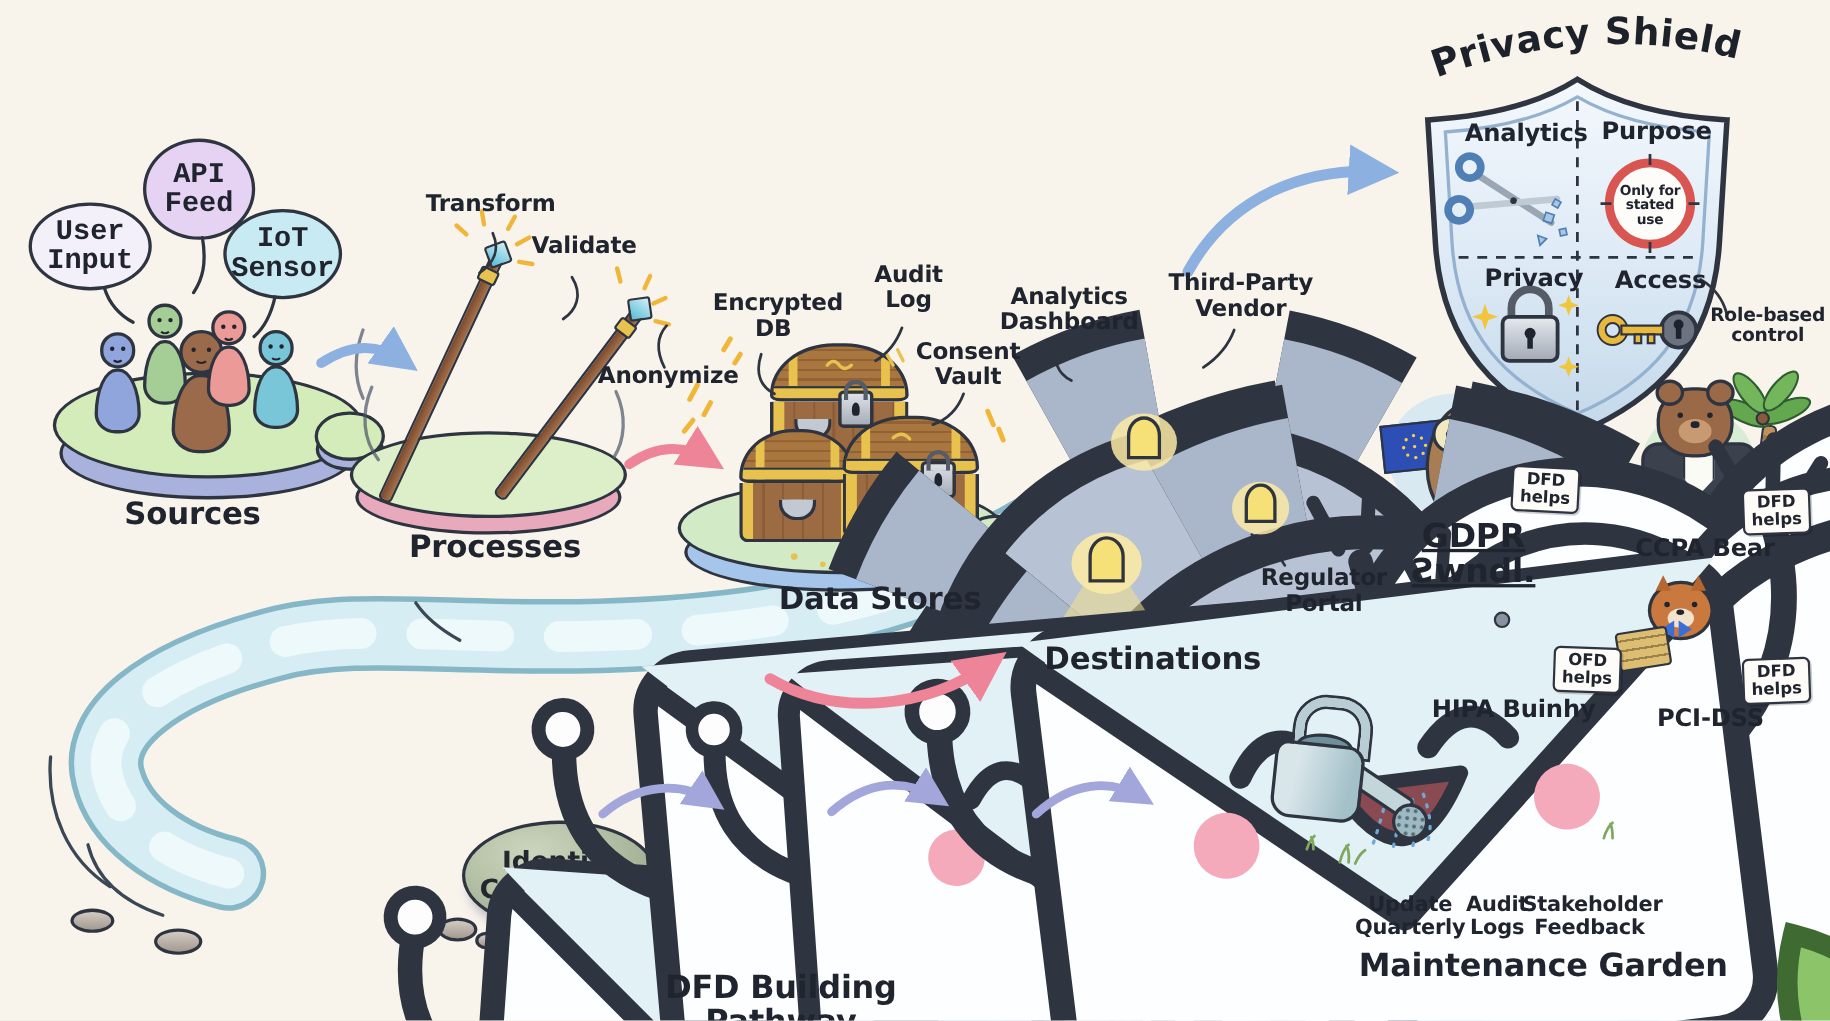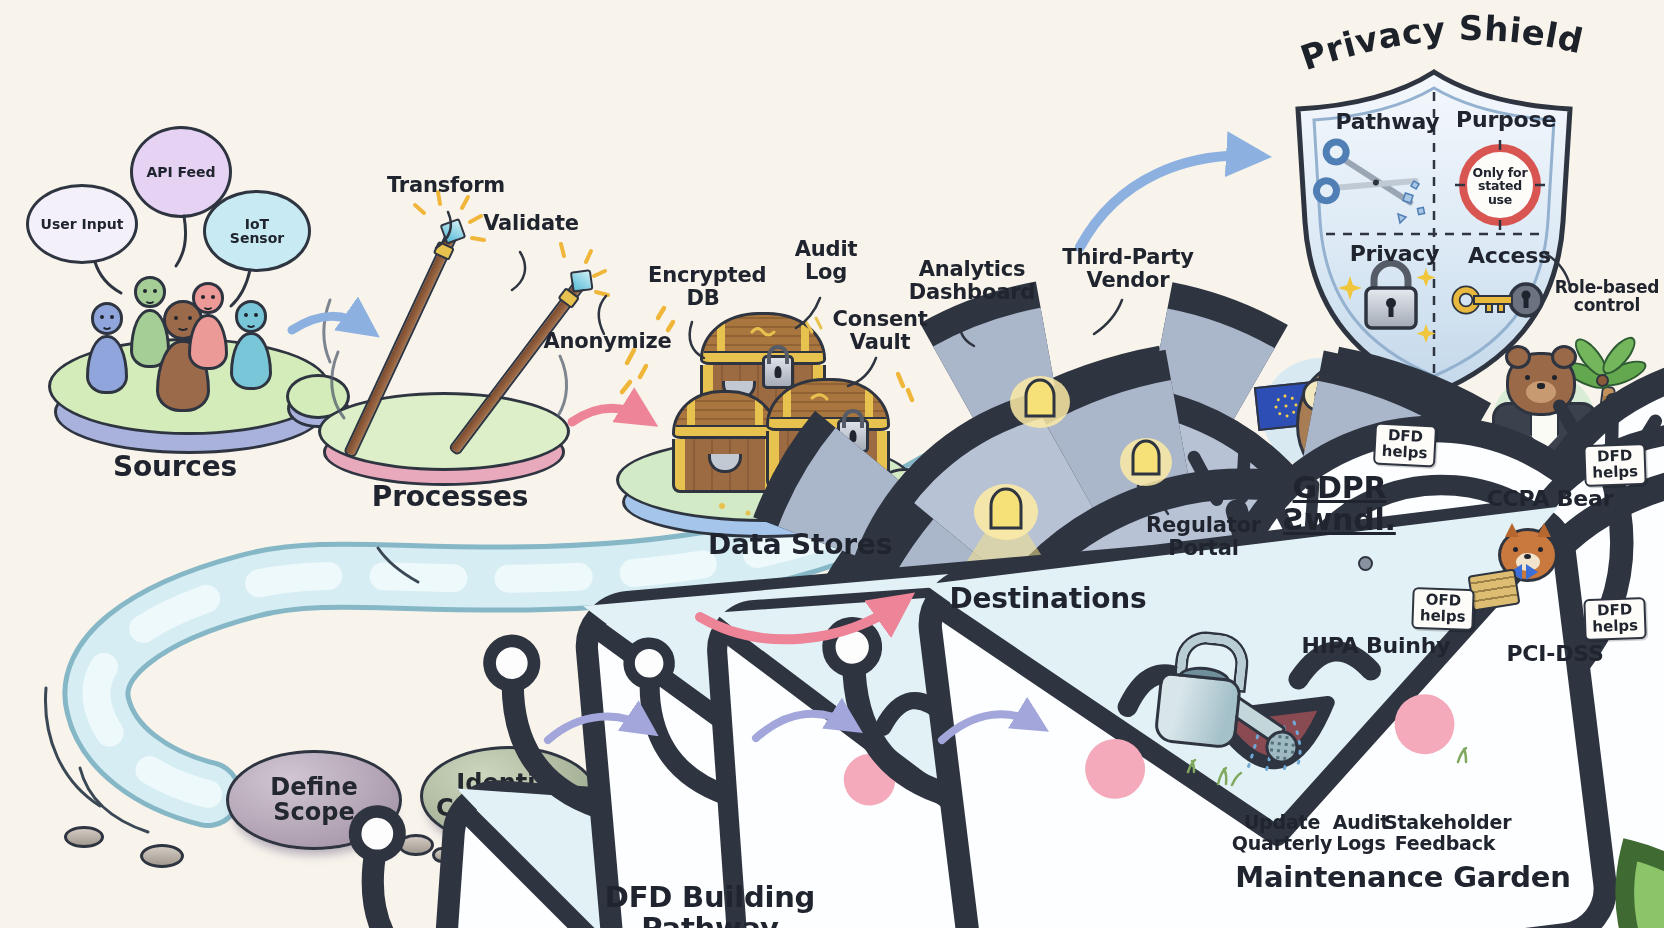--- a/index.html
+++ b/index.html
@@ -14,21 +14,21 @@
   .isl .side{left:2%;right:2%;top:28%;bottom:0;}
   .isl .top{left:0;right:0;top:0;bottom:16%;}
   
   .person{position:absolute;z-index:2;}
   .p-head{position:relative;width:58%;aspect-ratio:1/1;background:var(--c);border:3px solid #2e3440;border-radius:50%;margin:0 auto;z-index:2;}
   .p-body{position:absolute;left:4%;right:4%;top:36%;bottom:0;background:var(--c);border:3px solid #2e3440;border-radius:48% 48% 46% 46%/72% 72% 30% 30%;}
   .eye{position:absolute;width:4px;height:4px;background:#20242e;border-radius:50%;top:38%;}
   .eye.l{left:24%}.eye.r{right:24%}
   .smile{position:absolute;left:28%;right:28%;top:46%;height:9px;border:2.5px solid transparent;border-bottom-color:#20242e;border-radius:50%;}
   
-  .bubble{position:absolute;z-index:2;border:3.5px solid #2e3440;border-radius:50%;display:flex;align-items:center;justify-content:center;text-align:center;font-weight:bold;font-size:14px;line-height:1.02;color:#20242e;padding:4px 10px;box-sizing:border-box;}
+  .bubble{position:absolute;z-index:2;border:3.5px solid #2e3440;border-radius:50%;display:flex;align-items:center;justify-content:center;text-align:center;font-weight:bold;font-size:26px;line-height:1.02;color:#20242e;padding:4px 10px;box-sizing:border-box;font-family:Liberation Mono, monospace;}
   
   .wand{position:absolute;z-index:4;transform-origin:50% 100%;}
   .stick{width:9px;height:100%;background:linear-gradient(90deg,#7a4a2e,#a5714b);border:2.5px solid #2e3440;border-radius:5px;margin:0 auto;}
   .tip{position:absolute;top:-9px;left:50%;transform:translateX(-50%) rotate(45deg);width:17px;height:17px;background:linear-gradient(135deg,#cdeff4,#59bcd8);border:2.5px solid #2e3440;border-radius:3px;}
   .band{position:absolute;top:16px;left:50%;transform:translateX(-50%);width:14px;height:10px;background:#e8c24e;border:2px solid #2e3440;border-radius:3px;}
   
   .chest{position:absolute;z-index:2;}
   .lid{position:relative;height:46%;background:#a9763f;border:3.5px solid #2e3440;border-radius:46% 46% 8% 8%/88% 88% 10% 10%;overflow:hidden;background-image:repeating-linear-gradient(0deg,rgba(0,0,0,0) 0 7px,rgba(60,30,10,.22) 7px 9px);}
   .lid::after{content:'';position:absolute;left:0;right:0;bottom:0;height:9px;background:#e8c24e;border-top:2.5px solid #2e3440;}
   .lid::before{content:'';position:absolute;top:0;bottom:0;left:12%;right:12%;border-left:8px solid #e8c24e;border-right:8px solid #e8c24e;}
@@ -200,21 +200,20 @@
       </div>
   </div>
   <div class="chest" style="left:766px;top:378px;width:124px;height:102px;">
     <div class="lid"></div>
       <div class="cbox">
         <div class="handle" style="left:32%;"></div>
       </div>
     <div class="lock" style="top:40%;left:70%;"></div>
   </div>
 
-  <div class="stone" style="left:226px;top:750px;width:176px;height:100px;background:radial-gradient(ellipse at 35% 28%,#d2c6d2 0%,#b2a4b4 60%,#9c8da0 100%);">Define Scope</div>
   <div class="stone" style="left:420px;top:746px;width:178px;height:100px;background:radial-gradient(ellipse at 35% 28%,#ccd6be 0%,#aab69c 60%,#97a489 100%);">Identify Categories</div>
   <div class="stone" style="left:618px;top:746px;width:176px;height:100px;background:radial-gradient(ellipse at 35% 28%,#d4e2dc 0%,#b2c9c1 60%,#9db5ad 100%);">Map Entities</div>
   <div class="stone" style="left:810px;top:742px;width:172px;height:100px;background:radial-gradient(ellipse at 35% 28%,#dcc9c2 0%,#bda8a0 60%,#ab958d 100%);">Tocate Flows</div>
   <div class="stone" style="left:1004px;top:742px;width:148px;height:102px;font-size:23px;background:radial-gradient(ellipse at 35% 28%,#ccbecc 0%,#ab9cae 60%,#978a9b 100%);">Review &amp; Validate</div>
   <div class="peb" style="left:64px;top:826px;width:34px;height:16px;"></div>
   <div class="peb" style="left:140px;top:844px;width:38px;height:18px;"></div>
   <div class="peb" style="left:398px;top:834px;width:30px;height:16px;"></div>
   <div class="peb" style="left:432px;top:847px;width:14px;height:10px;"></div>
   <div class="peb" style="left:586px;top:830px;width:26px;height:14px;"></div>
   <div class="peb" style="left:780px;top:836px;width:26px;height:13px;"></div>
@@ -350,21 +349,21 @@
       <circle cx="240" cy="238" r="16" fill="#6b7280" stroke="#2e3440" stroke-width="3.5"></circle>
       <circle cx="240" cy="233" r="4.5" fill="#1e242e"></circle>
         <rect x="237.5" y="235" width="5" height="11" fill="#1e242e"></rect>
       <circle cx="180" cy="238" r="10" fill="none" stroke="#2e3440" stroke-width="9"></circle>
       <circle cx="180" cy="238" r="10" fill="none" stroke="#e8b93c" stroke-width="5.5"></circle>
       <rect x="188" y="234" width="38" height="8" fill="#e8b93c" stroke="#2e3440" stroke-width="2"></rect>
       <rect x="200" y="242" width="6" height="8" fill="#e8b93c" stroke="#2e3440" stroke-width="2"></rect>
       <rect x="212" y="242" width="6" height="8" fill="#e8b93c" stroke="#2e3440" stroke-width="2"></rect>
     </g>
   </svg>
-  <div class="lbl" style="left:1330px;top:110px;width:115px;font-size:22px;">Pathway</div>
+  <div class="lbl" style="left:1330px;top:110px;width:115px;font-size:22px;">Analytics</div>
   <div class="lbl" style="left:1456px;top:108px;width:100px;font-size:22px;">Purpose</div>
   <div class="lbl" style="left:1342px;top:242px;width:105px;font-size:22px;">Privacy</div>
   <div class="lbl" style="left:1462px;top:244px;width:95px;font-size:22px;">Access</div>
   <div class="lbl" style="left:1468px;top:158px;width:64px;height:56px;font-size:12.5px;line-height:1.05;display:flex;align-items:center;justify-content:center;">Only for stated use</div>
   <div class="lbl" style="left:1548px;top:278px;width:118px;font-size:17px;">Role-based control</div>
 
   <svg id="mid" class="layer" width="1664" height="928">
     <defs>
       <symbol id="gear" viewBox="0 0 100 100" overflow="visible">
         <circle cx="50" cy="50" r="38" fill="none" stroke="#2e3440" stroke-width="22" stroke-dasharray="12.6 14"></circle>

